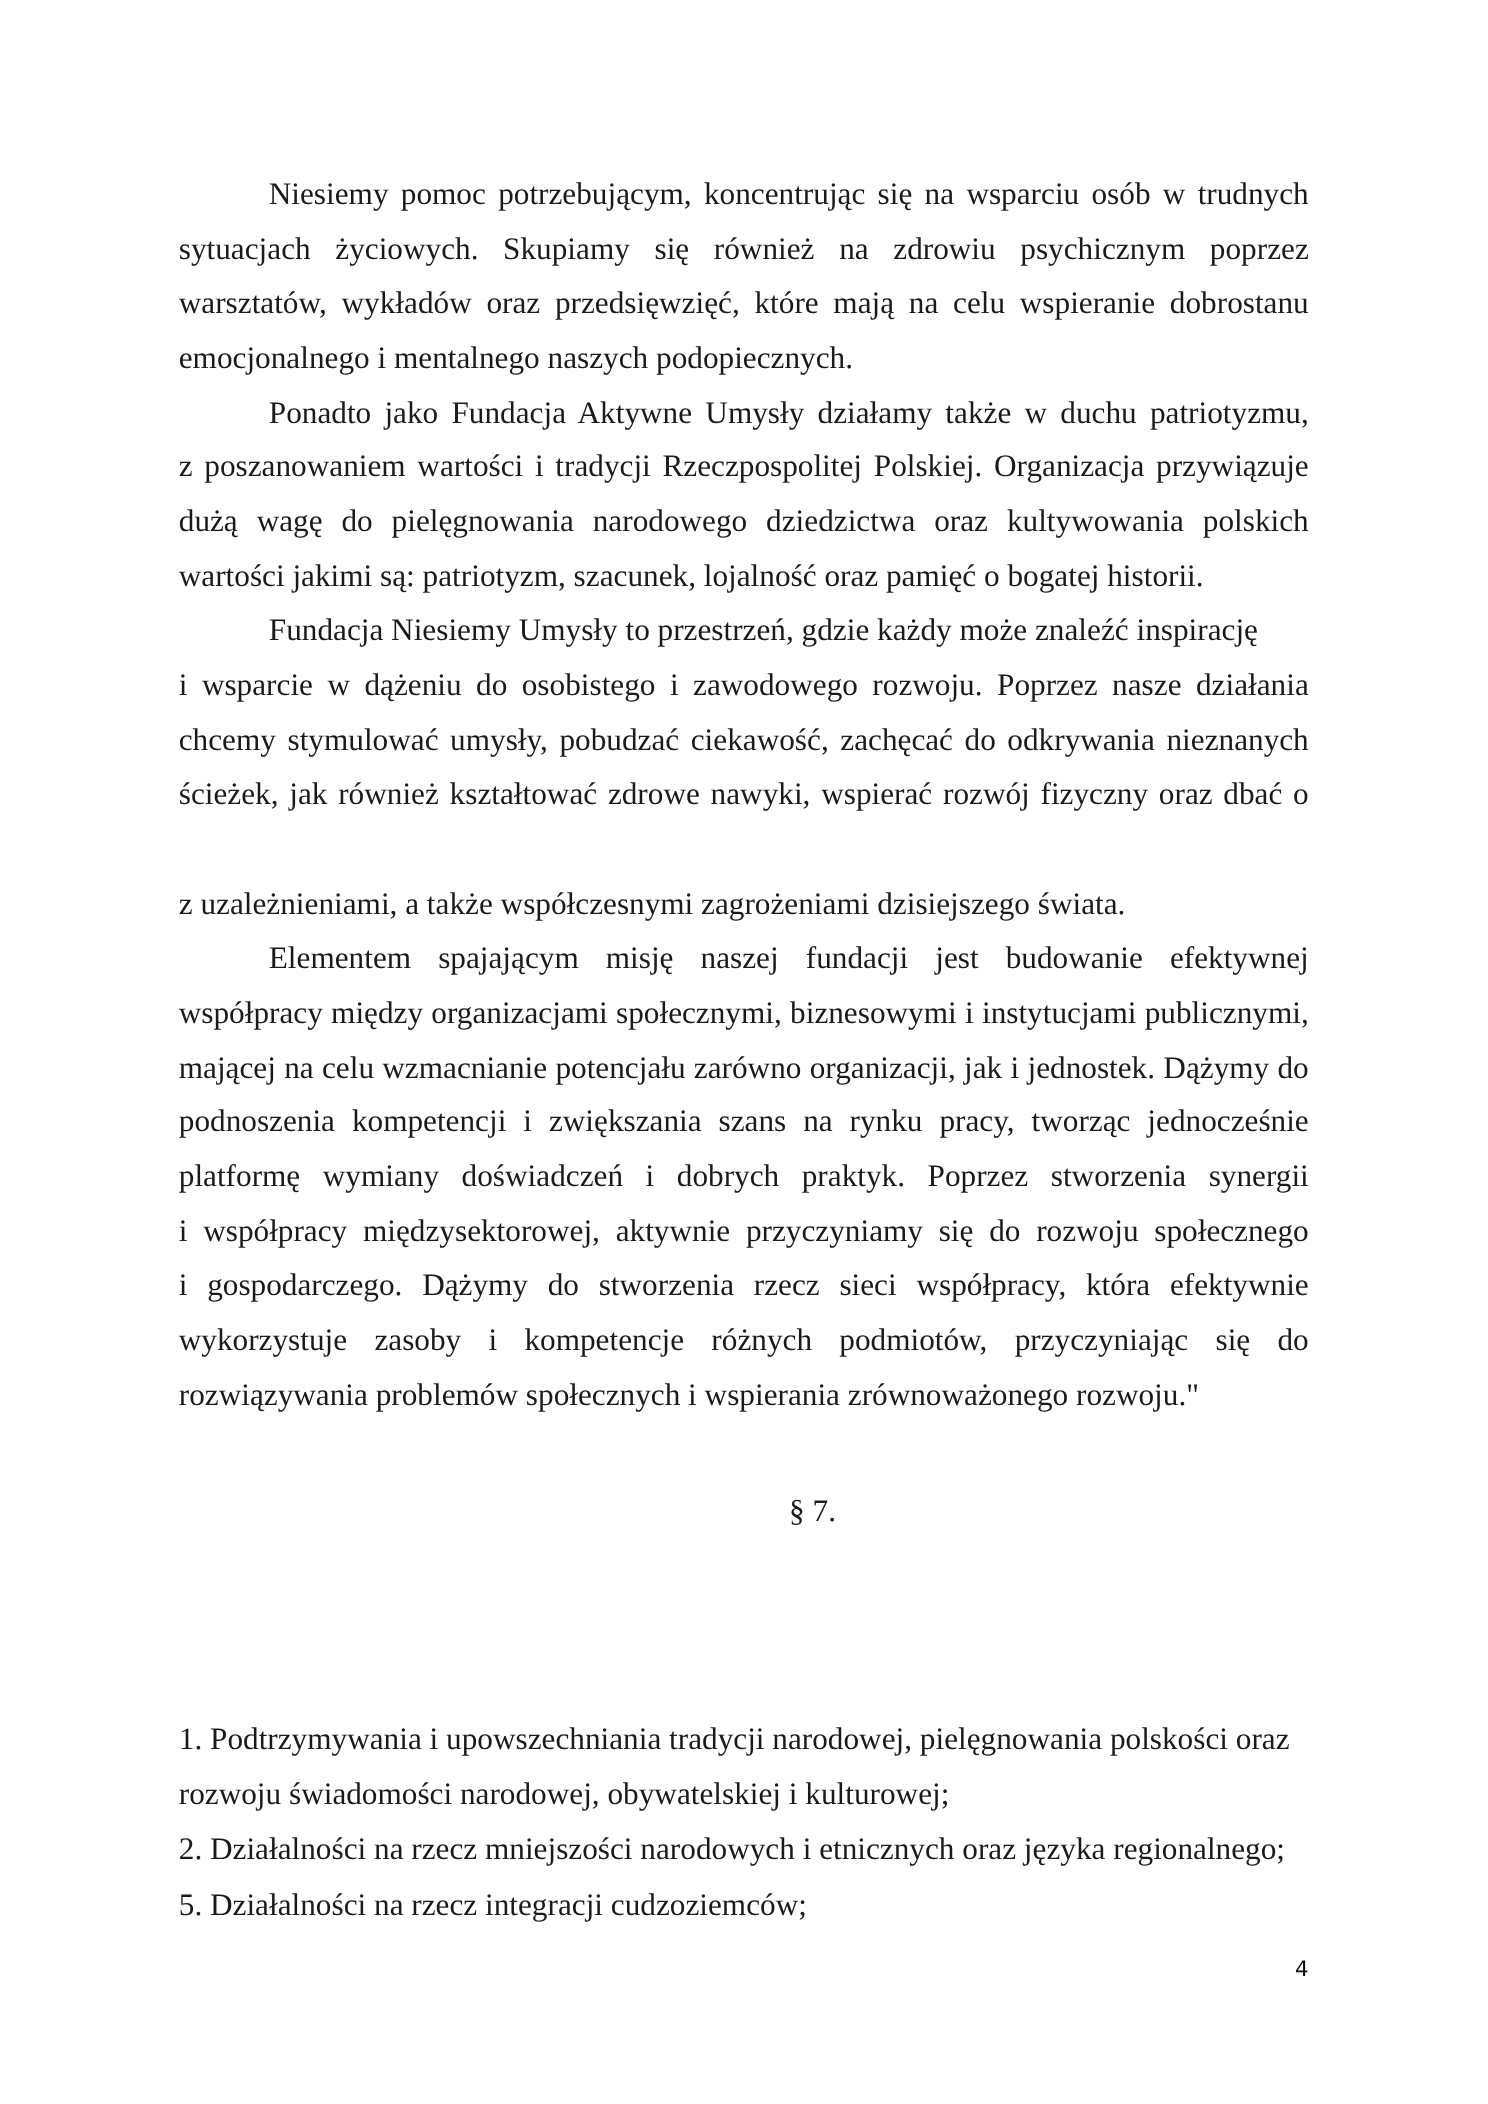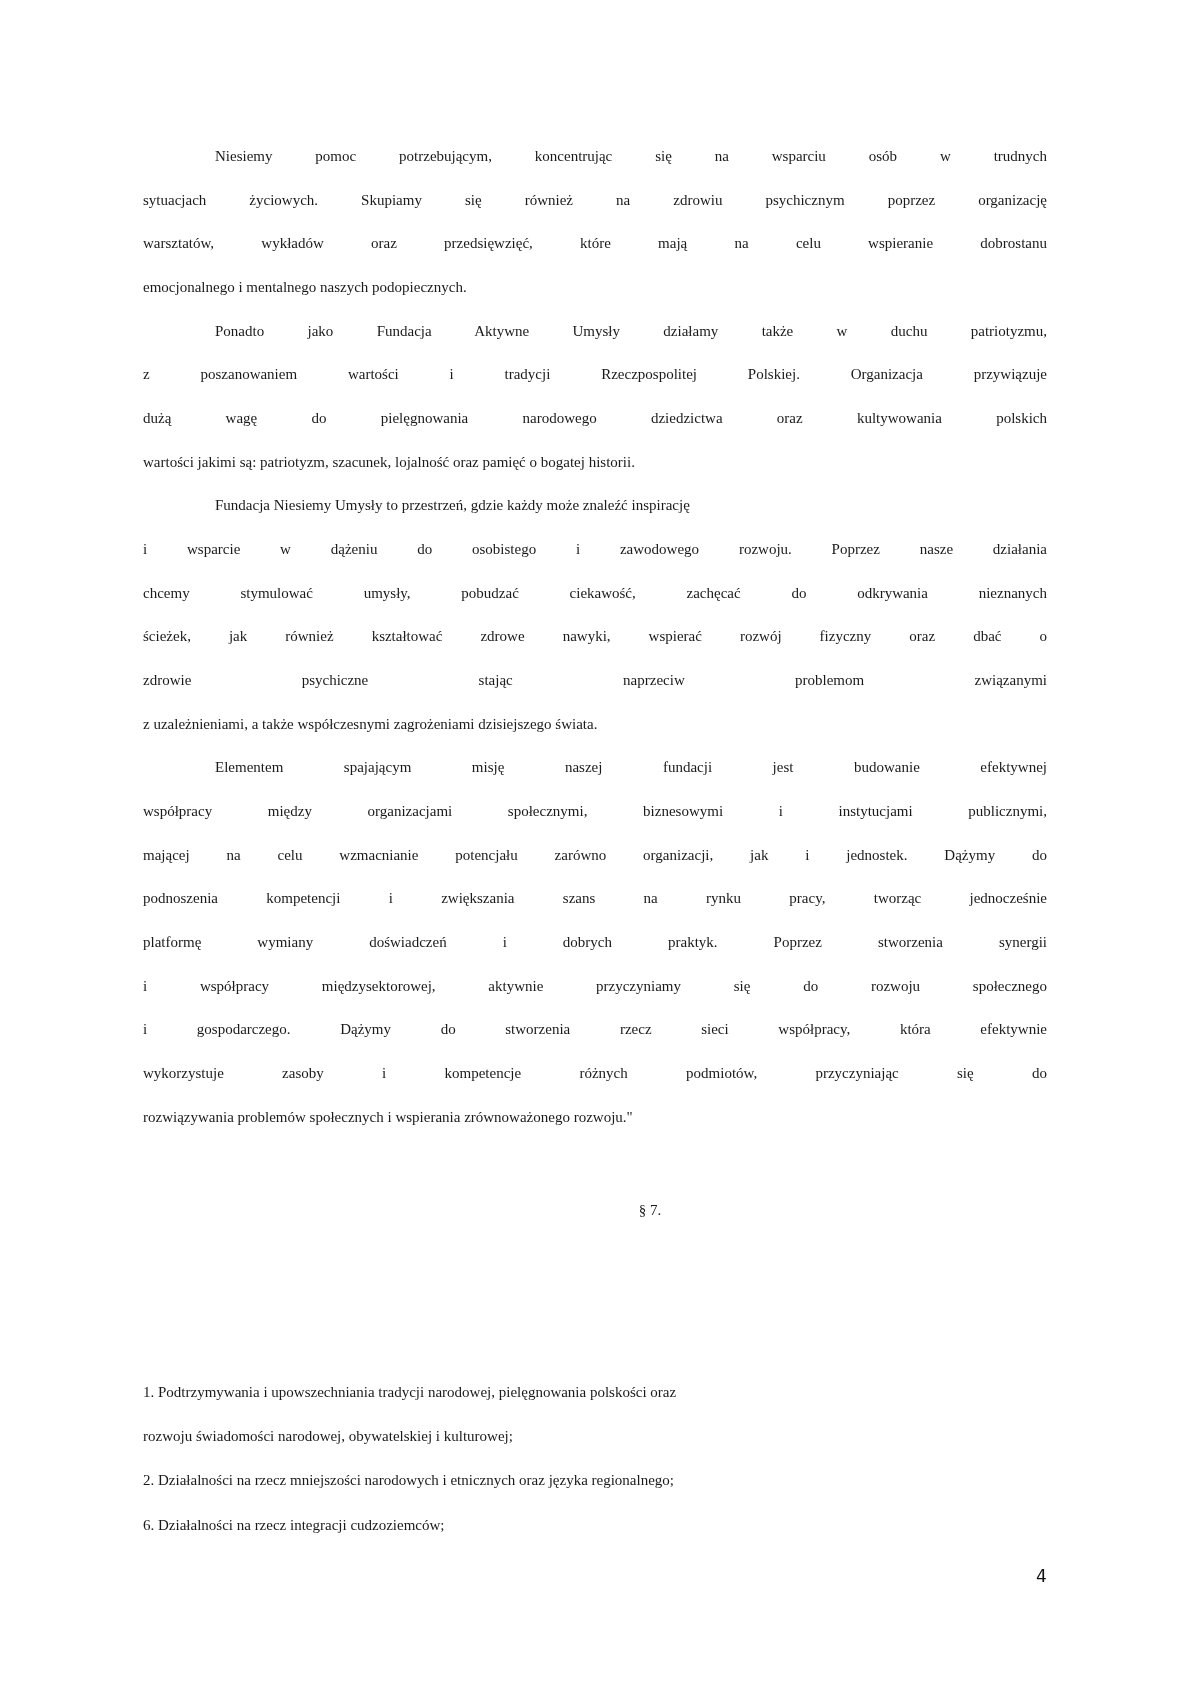--- a/index.html
+++ b/index.html
@@ -3,21 +3,21 @@
 <meta charset="utf-8">
 <style>
   html, body { margin: 0; padding: 0; background: #ffffff; }
   body { width: 1190px; height: 1683px; position: relative; overflow: hidden; }
   .page { position: absolute; left: 0; top: 0; width: 1190px; height: 1683px; background: #ffffff; }
   .line {
     position: absolute;
     left: 143px;
     width: 904px;
     font-family: "Liberation Serif", "DejaVu Serif", serif;
-    font-size: 15px;
+    font-size: 25px;
     color: #1a1a1a;
     white-space: nowrap;
     line-height: 28px;
     height: 28px;
   }
   .just { text-align: justify; text-align-last: justify; white-space: normal; overflow: hidden; }
   .indent { left: 215px; width: 832px; }
   .center { left: 0; width: 1190px; text-align: center; padding-left: 110px; box-sizing: border-box; }
   .pagenum {
     position: absolute; left: 1036px; top: 1566px;
@@ -37,35 +37,34 @@
 
   <div class="line indent just" style="top:317px">Ponadto jako Fundacja Aktywne Umysły działamy także w duchu patriotyzmu,</div>
   <div class="line just" style="top:360px">z poszanowaniem wartości i tradycji Rzeczpospolitej Polskiej. Organizacja przywiązuje</div>
   <div class="line just" style="top:404px">dużą wagę do pielęgnowania narodowego dziedzictwa oraz kultywowania polskich</div>
   <div class="line" style="top:448px">wartości jakimi są: patriotyzm, szacunek, lojalność oraz pamięć o bogatej historii.</div>
 
   <div class="line indent" style="top:491px">Fundacja Niesiemy Umysły to przestrzeń, gdzie każdy może znaleźć inspirację</div>
   <div class="line just" style="top:535px">i wsparcie w dążeniu do osobistego i zawodowego rozwoju. Poprzez nasze działania</div>
   <div class="line just" style="top:579px">chcemy stymulować umysły, pobudzać ciekawość, zachęcać do odkrywania nieznanych</div>
   <div class="line just" style="top:622px">ścieżek, jak również kształtować zdrowe nawyki, wspierać rozwój fizyczny oraz dbać o</div>
-  <div class="line just" style="top:666px">zdrowie psychiczne stając naprzeciw problemom związanymi</div>
   <div class="line" style="top:710px">z uzależnieniami, a także współczesnymi zagrożeniami dzisiejszego świata.</div>
 
   <div class="line indent just" style="top:753px">Elementem spajającym misję naszej fundacji jest budowanie efektywnej</div>
   <div class="line just" style="top:797px">współpracy między organizacjami społecznymi, biznesowymi i instytucjami publicznymi,</div>
   <div class="line just" style="top:841px">mającej na celu wzmacnianie potencjału zarówno organizacji, jak i jednostek. Dążymy do</div>
   <div class="line just" style="top:884px">podnoszenia kompetencji i zwiększania szans na rynku pracy, tworząc jednocześnie</div>
   <div class="line just" style="top:928px">platformę wymiany doświadczeń i dobrych praktyk. Poprzez stworzenia synergii</div>
   <div class="line just" style="top:972px">i współpracy międzysektorowej, aktywnie przyczyniamy się do rozwoju społecznego</div>
   <div class="line just" style="top:1015px">i gospodarczego. Dążymy do stworzenia rzecz sieci współpracy, która efektywnie</div>
   <div class="line just" style="top:1059px">wykorzystuje zasoby i kompetencje różnych podmiotów, przyczyniając się do</div>
   <div class="line" style="top:1103px">rozwiązywania problemów społecznych i wspierania zrównoważonego rozwoju."</div>
 
   <div class="line center" style="top:1196px">§ 7.</div>
 
 
   <div class="line" style="top:1378px">1. Podtrzymywania i upowszechniania tradycji narodowej, pielęgnowania polskości oraz</div>
   <div class="line" style="top:1422px">rozwoju świadomości narodowej, obywatelskiej i kulturowej;</div>
   <div class="line" style="top:1466px">2. Działalności na rzecz mniejszości narodowych i etnicznych oraz języka regionalnego;</div>
-  <div class="line" style="top:1511px">6. Działalności na rzecz integracji cudzoziemców;</div>
+  <div class="line" style="top:1511px">5. Działalności na rzecz integracji cudzoziemców;</div>
 
   <div class="pagenum">4</div>
 </div>
 
 </body></html>

